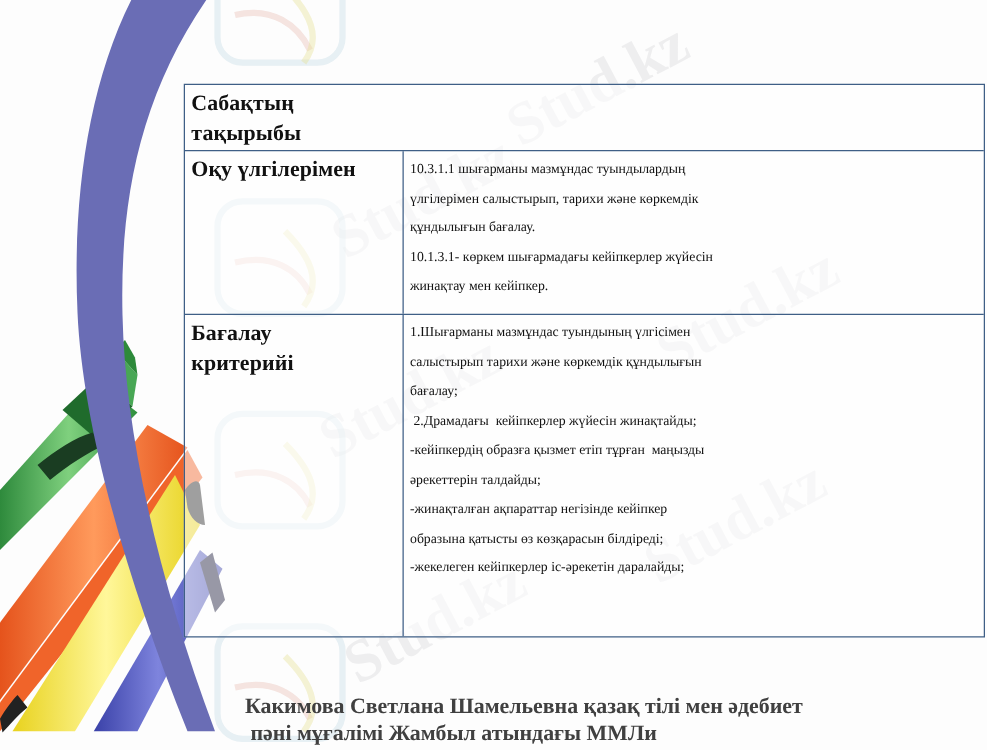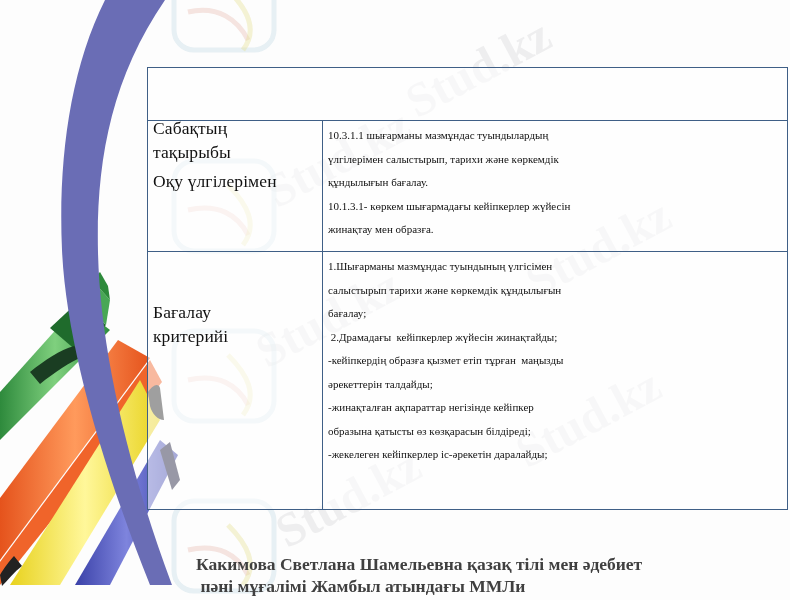--- a/index.html
+++ b/index.html
@@ -70,24 +70,23 @@
       top: 0;
       height: 100%;
       box-sizing: border-box;
       padding: 3px 4px 0 5px;
       font-size: 11px;
       line-height: 23.5px;
     }
     .cell-label {
       left: 0;
       width: 174px;
-      font-weight: normal;
+      font-weight: bold;
       font-size: 17.5px;
       letter-spacing: 0.1px;
-      margin-top: 46px;
     }
     .cell-value {
       left: 174px;
       right: 0;
       border-left: 1.5px solid #3f5f86;
       padding-left: 5px;
     }
     .cell-value.bold { font-weight: bold; font-size: 17.5px; }
     .line { display: block; white-space: pre; }
     
@@ -199,21 +198,21 @@
 
     <div class="row row-2">
       <div class="cell cell-label">
         <span class="line">Оқу үлгілерімен</span>
       </div>
       <div class="cell cell-value">
         <span class="line">10.3.1.1 шығарманы мазмұндас туындылардың</span>
         <span class="line">үлгілерімен салыстырып, тарихи және көркемдік</span>
         <span class="line">құндылығын бағалау.</span>
         <span class="line">10.1.3.1- көркем шығармадағы кейіпкерлер жүйесін</span>
-        <span class="line">жинақтау мен образға.</span>
+        <span class="line">жинақтау мен кейіпкер.</span>
       </div>
     </div>
 
     <div class="row row-3">
       <div class="cell cell-label">
         <span class="line">Бағалау</span>
         <span class="line">критерийі</span>
       </div>
       <div class="cell cell-value">
         <span class="line">1.Шығарманы мазмұндас туындының үлгісімен</span>

